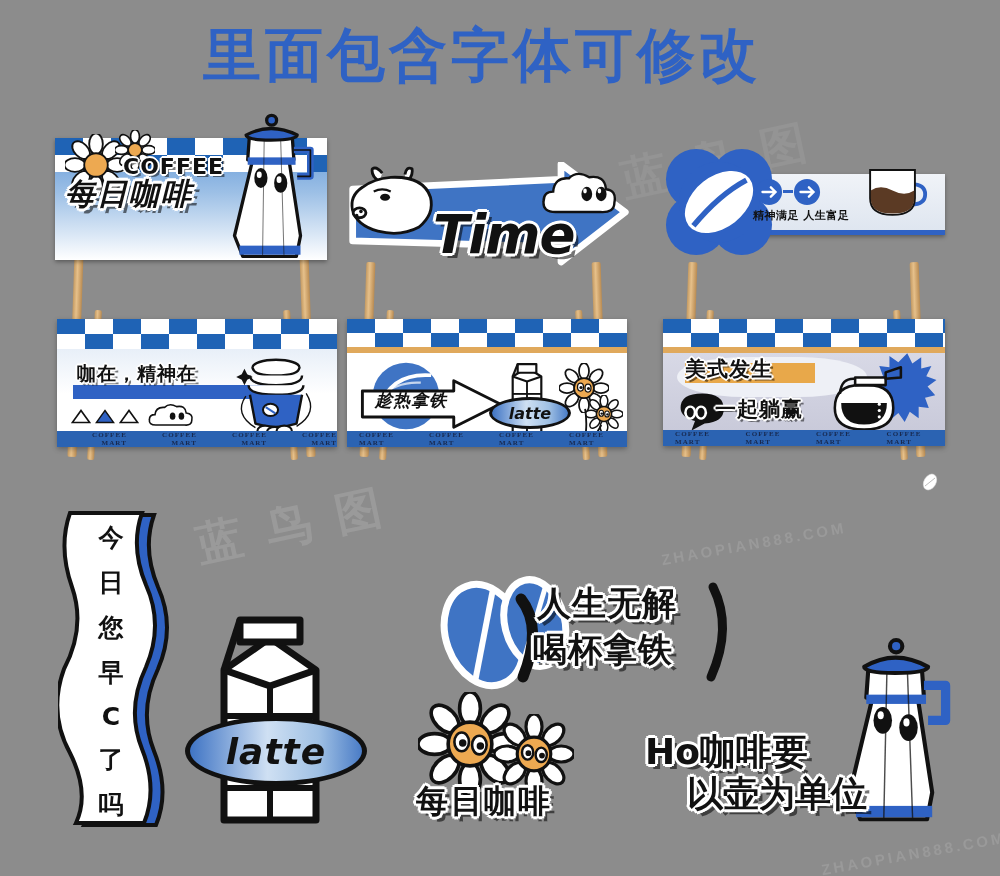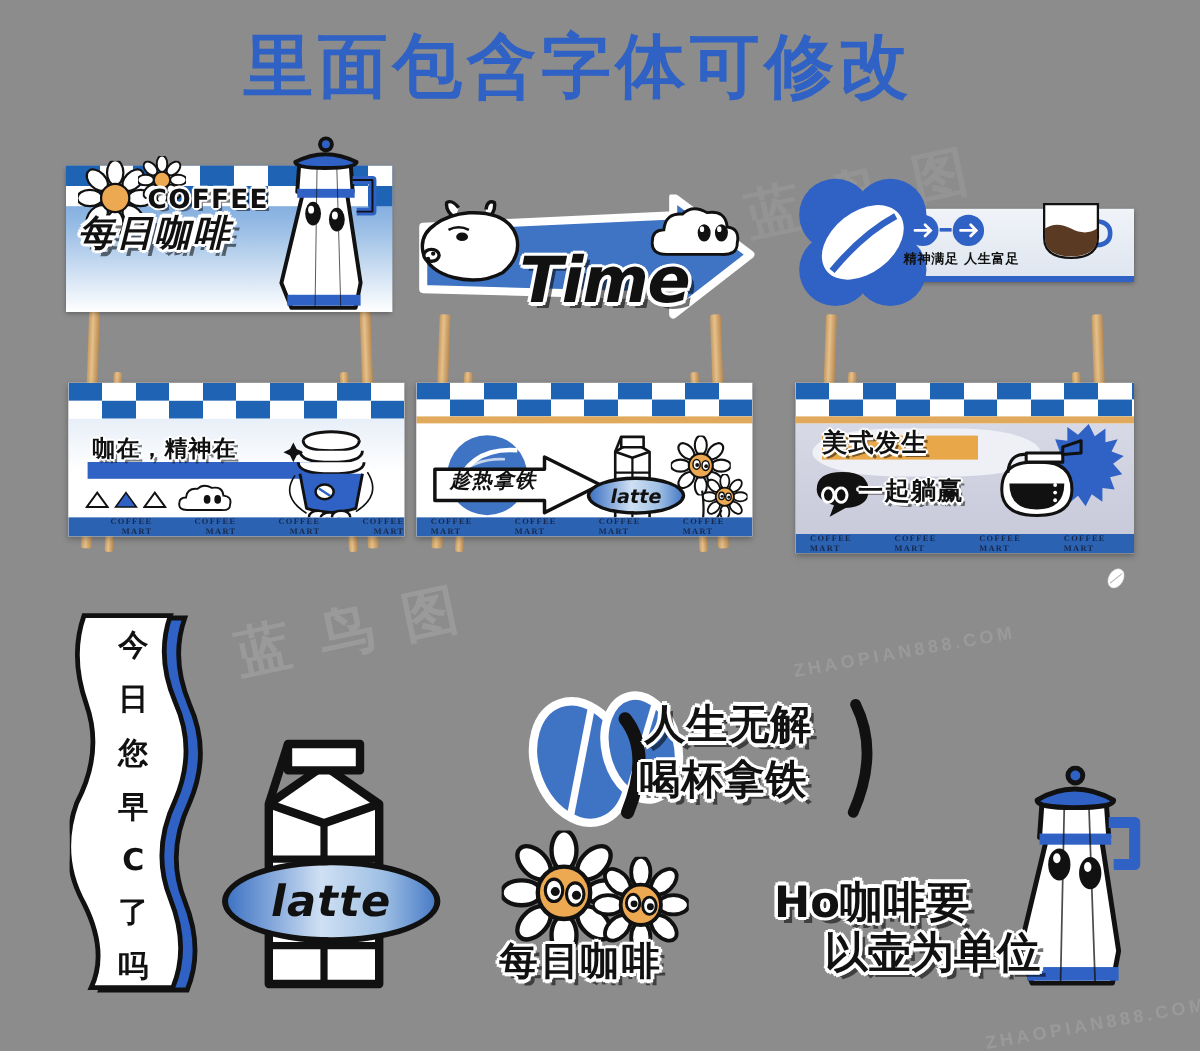--- a/index.html
+++ b/index.html
@@ -376,21 +376,21 @@
     </svg>
     <div class="abs" style="left:98px;top:96px;font-size:11px;font-weight:bold;color:#111;letter-spacing:.5px;
                 font-family:'DejaVu Sans',sans-serif;">精神满足 人生富足</div>
 
     <svg class="abs" viewBox="0 0 100 90" style="left:210px;top:54px;width:64px;height:58px;">
       <path d="M72 28 Q94 28 94 44 Q94 60 72 60" fill="none" stroke="#2f62c4" stroke-width="6"></path>
       <path d="M8 6 L78 6 L78 50 Q78 76 43 76 Q8 76 8 50 Z" fill="#fff" stroke="#111" stroke-width="3"></path>
       <path d="M9 38 Q24 28 43 38 Q62 48 77 38 L77 50 Q77 74 43 74 Q9 74 9 50 Z" fill="#5b3a24"></path>
     </svg>
 
-    <div class="abs counter" style="left:8px;top:207px;width:282px;height:142px;">
+    <div class="abs counter" style="left:8px;top:207px;width:282px;height:127px;">
       <div class="checker" style="height:28px;flex:0 0 28px;">
         <div class="row r1"></div>
           <div class="row r2"></div>
       </div>
       <div class="abs" style="left:0;top:28px;width:100%;height:6px;background:#e0a95c;"></div>
       <div class="face" style="background:linear-gradient(180deg,#d8d9e6,#c9cada);margin-top:6px;">
         <div class="abs" style="left:14px;top:4px;width:190px;height:40px;background:#eef0f6;border-radius:50%/70%;"></div>
         <div class="abs" style="left:22px;top:10px;width:130px;height:20px;background:#e8a84a;"></div>
         <div class="abs stk thin" style="left:22px;top:2px;font-size:21px;letter-spacing:1px;">美式发生</div>
 

